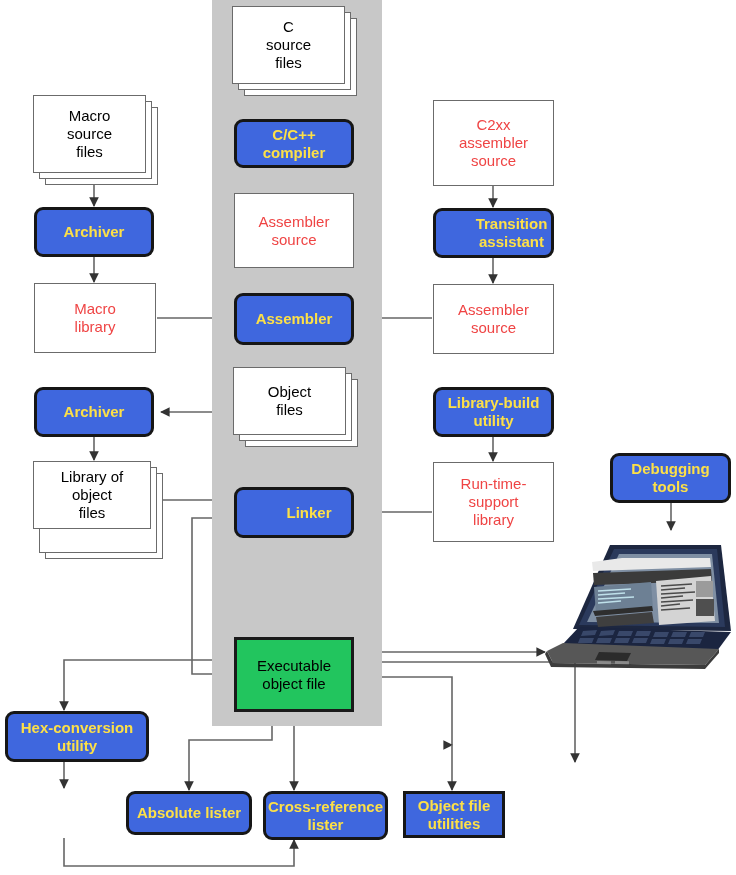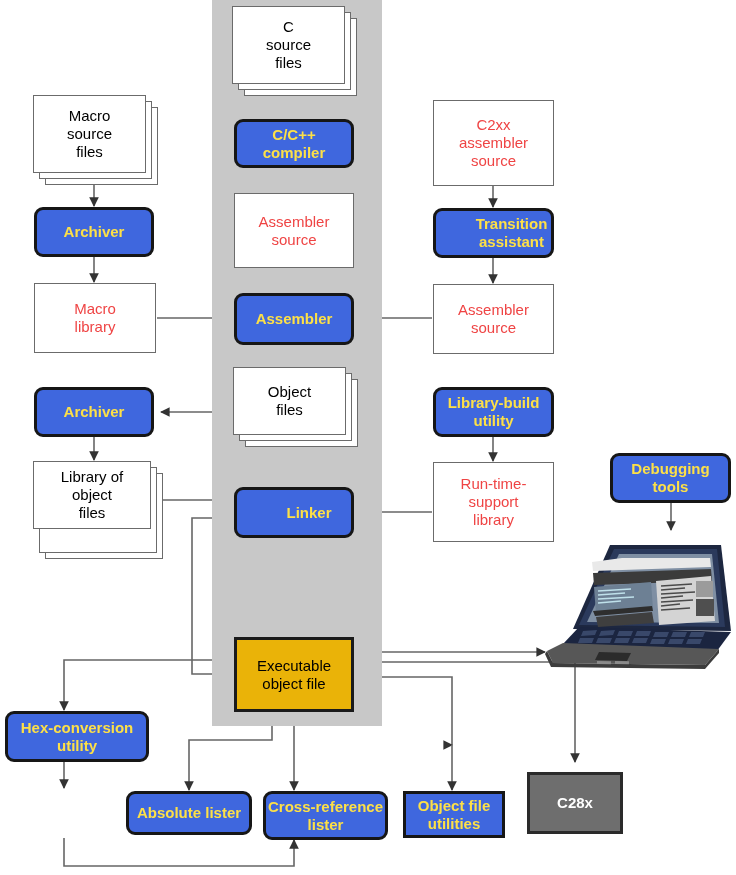--- a/index.html
+++ b/index.html
@@ -37,21 +37,21 @@
   .box-plain {
     background: #ffffff;
     border: 1px solid #6b6b6b;
     color: #ef4444;
     font-size: 15px;
     font-weight: normal;
     z-index: 6;
   }
   
   .box-thick {
-    background: #eab308;
+    background: #22c55e;
     border: 3px solid #1a1a1a;
     color: #000000;
     font-size: 15px;
     font-weight: normal;
     z-index: 7;
   }
   
   .box-blue {
     background: #3f67de;
     border: 3px solid #161616;
@@ -310,15 +310,14 @@
 
 
   <div class="node box-blue" style="left:126px; top:791px; width:126px; height:44px;">Absolute lister</div>
 
   <div class="node box-blue lbl-multi" style="left:263px; top:791px; width:125px; height:49px;">Cross-reference
 lister</div>
 
   <div class="node box-blue sq lbl-multi" style="left:403px; top:791px; width:102px; height:47px;">Object file
 utilities</div>
 
-  <div class="node box-gray" style="left:527px; top:772px; width:96px; height:62px;">C28x</div>
 
 </div>
 
 </body></html>

